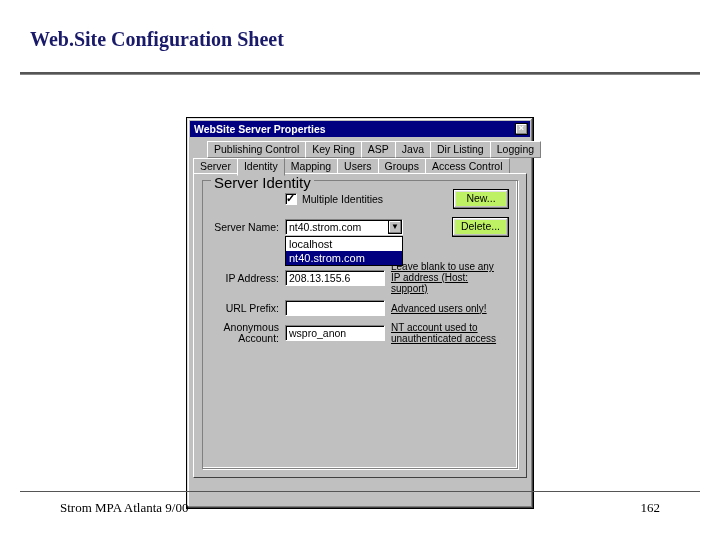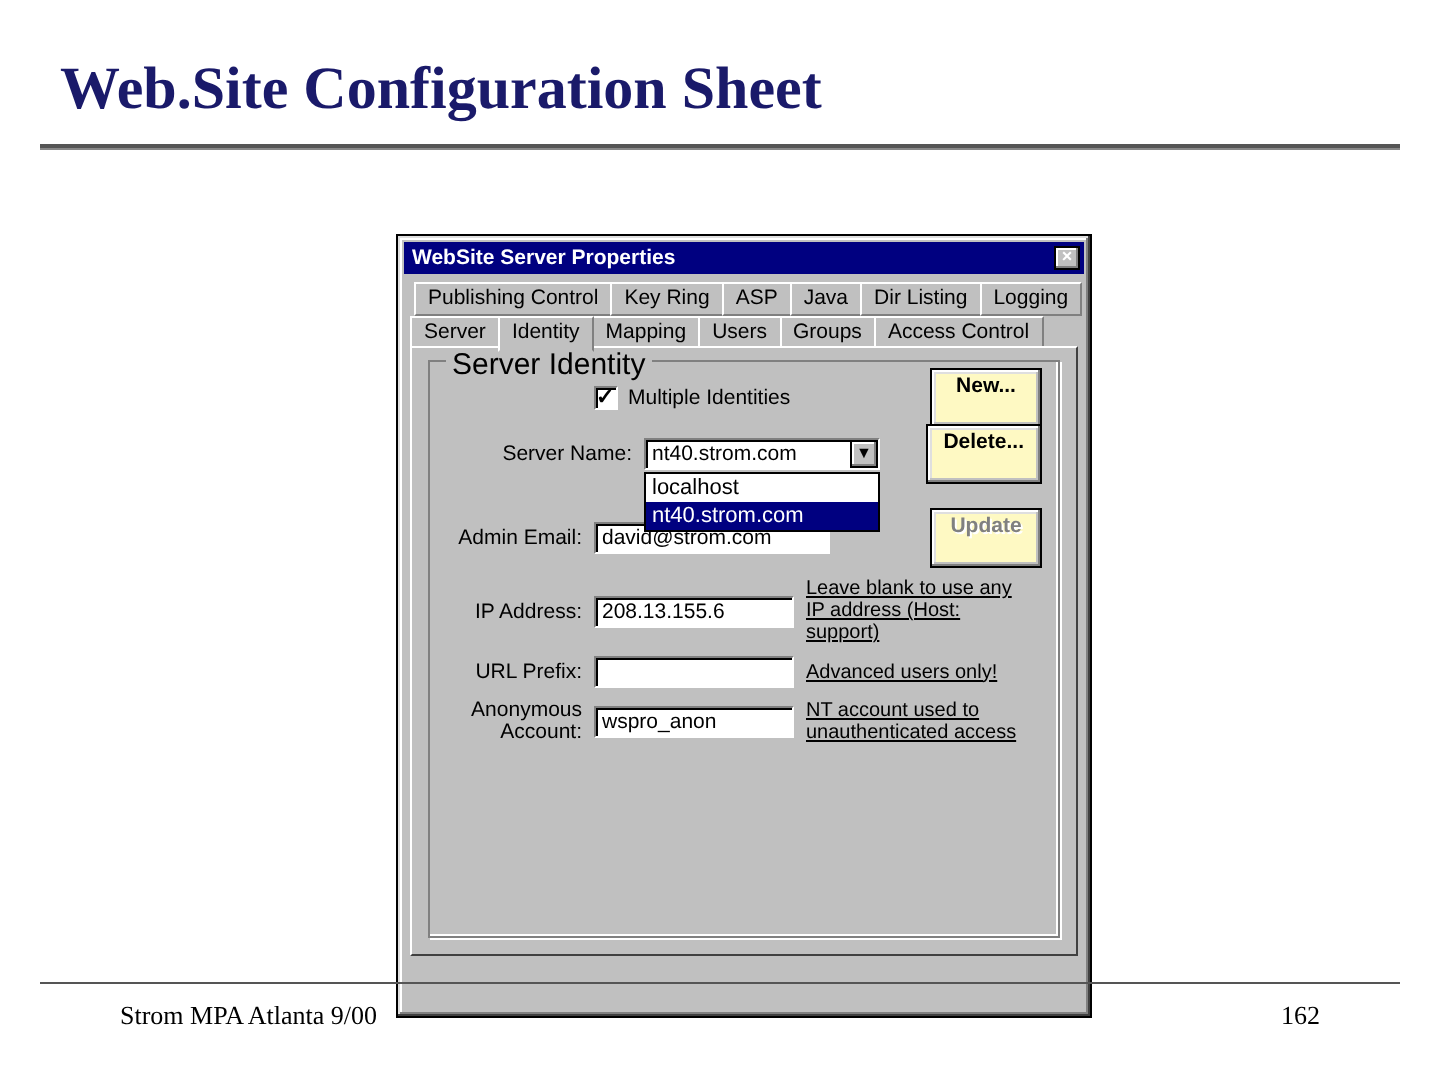--- a/index.html
+++ b/index.html
@@ -9,21 +9,21 @@
     height: 540px;
     background: #fff;
     font-family: "Times New Roman", serif;
     position: relative;
     overflow: hidden;
   }
   .slide-title {
     position: absolute;
     top: 28px;
     left: 30px;
-    font-size: 30px;
+    font-size: 20px;
     font-weight: bold;
     color: #1a1a6a;
   }
   .title-underline {
     position: absolute;
     top: 72px;
     left: 20px;
     right: 20px;
     border-top: 2px solid #555;
     border-bottom: 1px solid #888;
@@ -48,21 +48,21 @@
     position: absolute;
     bottom: 24px;
     right: 60px;
     font-size: 13px;
     color: #000;
   }
 
   
   .dialog {
     position: absolute;
-    left: 198px;
+    left: 186px;
     top: 117px;
     width: 348px;
     height: 392px;
     background: #c0c0c0;
     border: 1px solid #000;
     font-family: "MS Sans Serif", Tahoma, Arial, sans-serif;
     font-size: 11px;
     box-shadow: inset -1px -1px #404040, inset 1px 1px #dfdfdf, inset -2px -2px #808080, inset 2px 2px #fff;
   }
   .titlebar {
@@ -102,21 +102,21 @@
     font-size: 10.5px;
     margin-right: -1px;
     position: relative;
     white-space: nowrap;
   }
   .tab.active {
     border-bottom: 1px solid #c0c0c0;
     z-index: 3;
     padding-bottom: 3px;
   }
-  .tab-row.back { margin-left: 2px; text-align: center; }
+  .tab-row.back { margin-left: 14px; text-align: center; }
   .tab-panel {
     border-top: 1px solid #fff;
     border-left: 1px solid #fff;
     border-right: 1px solid #404040;
     border-bottom: 1px solid #404040;
     position: absolute;
     top: 32px; left: 0; right: 0; bottom: 0;
     background: #c0c0c0;
     padding: 10px 8px 8px 8px;
   }
@@ -174,30 +174,29 @@
     top: 17px; left: 74px;
     width: 118px;
     background: #fff;
     border: 1px solid #000;
     z-index: 5;
     font-size: 11px;
   }
   .dropdown .opt { padding: 1px 3px; }
   .dropdown .opt.sel { background: #000080; color: #fff; }
   .btn {
-    background: #fef9c3;
+    background: #bef264;
     border: 1px solid #000;
     box-shadow: inset -1px -1px #808080, inset 1px 1px #fff, inset -2px -2px #c0c0c0, inset 2px 2px #dfdfdf;
-    height: 30px;
+    height: 20px;
     min-width: 56px;
     padding: 0 8px;
     font-size: 10.5px;
     text-align: center;
     line-height: 17px;
-    font-weight: bold;
   }
   .btn.disabled { color: #808080; text-shadow: 1px 1px #fff; }
   .side-btn { position: absolute; right: 0; }
   .hint {
     font-size: 10px;
     color: #000;
     width: 110px;
     line-height: 11px;
     margin-left: 6px;
     text-decoration: underline;
@@ -271,38 +270,33 @@
     <div class="tab-panel">
       <div class="groupbox">
         <div class="groupbox-label">Server Identity</div>
 
         <div class="row" style="margin-left:74px; margin-bottom:14px;">
           <div class="checkbox checked"></div>
           <span style="font-size:10.5px;">Multiple Identities</span>
           <div class="btn side-btn">New...</div>
         </div>
 
-        <div class="row" style="margin-bottom:26px;margin-left:25px;">
+        <div class="row" style="margin-bottom:26px;">
           <div class="lbl"><span>Server Name:</span></div>
           <div class="inset-field combo">
             <span>nt40.strom.com</span>
             <span class="arrow">▼</span>
           </div>
           <div class="btn side-btn">Delete...</div>
           <div class="dropdown">
             <div class="opt">localhost</div>
             <div class="opt sel">nt40.strom.com</div>
           </div>
         </div>
 
-        <div class="row">
-          <div class="lbl"><span>Admin Email:</span></div>
-          <div class="inset-field" style="width:118px;">david@strom.com</div>
-          <div class="btn disabled side-btn">Update</div>
-        </div>
 
         <div class="row" style="margin-top:12px;">
           <div class="lbl"><span>IP Address:</span></div>
           <div class="inset-field" style="width:100px;">208.13.155.6</div>
           <div class="hint">Leave blank to use any IP address (Host: support)</div>
         </div>
 
         <div class="row">
           <div class="lbl"><span>URL Prefix:</span></div>
           <div class="inset-field" style="width:100px;"></div>

